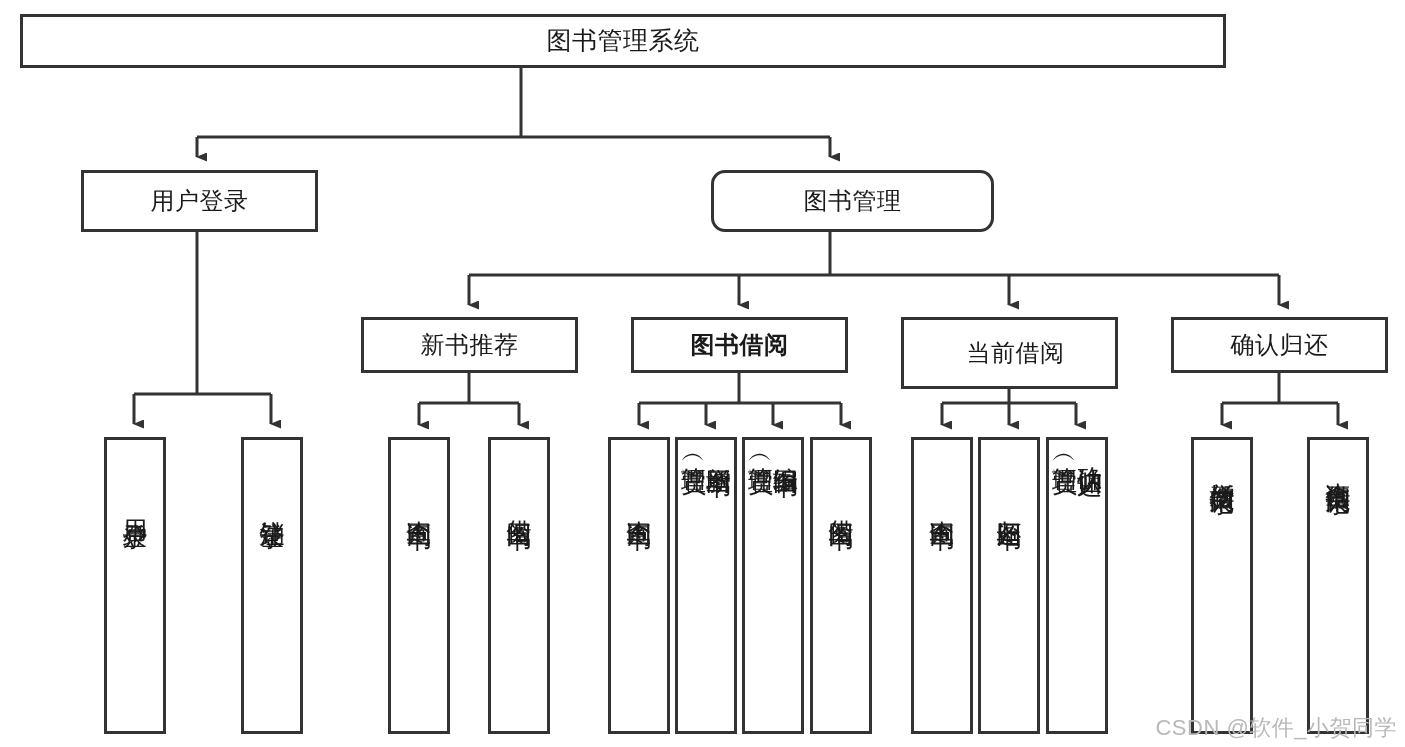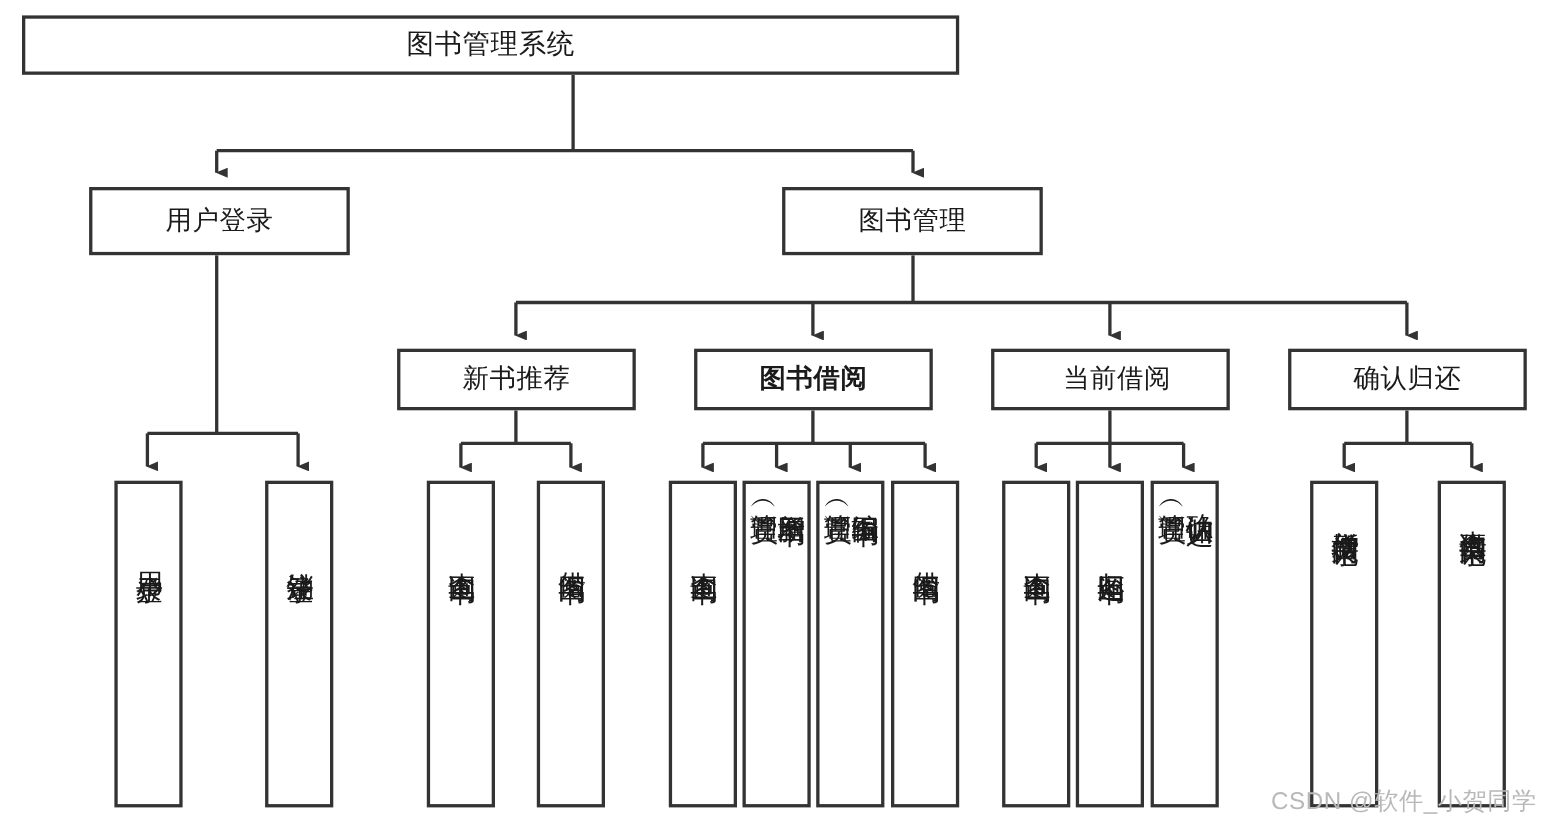--- a/index.html
+++ b/index.html
@@ -127,41 +127,41 @@
       <path d="M1009,403 L1009,425" marker-end="url(#arw)"></path>
       <path d="M1076,403 L1076,425" marker-end="url(#arw)"></path>
 
       <path d="M1279,373 L1279,403"></path>
       <path d="M1222,403 L1338,403"></path>
       <path d="M1222,403 L1222,425" marker-end="url(#arw)"></path>
       <path d="M1338,403 L1338,425" marker-end="url(#arw)"></path>
     </g>
   </svg>
 
-  <div class="node h title" style="left:20px; top:14px; width:852px; height:54px;align-items:center;">
+  <div class="node h title" style="left:20px; top:14px; width:1206px; height:54px;align-items:center;">
     <span class="lbl">图书管理系统</span>
   </div>
 
   <div class="node h" style="left:81px; top:170px; width:237px; height:62px;">
     <span class="lbl">用户登录</span>
   </div>
 
-  <div class="node h" style="left:711px; top:170px; width:237px; height:62px;">
+  <div class="node h" style="left:711px; top:170px; width:283px; height:62px;border-radius:14px;">
     <span class="lbl">图书管理</span>
   </div>
 
   <div class="node h" style="left:361px; top:317px; width:217px; height:56px;">
     <span class="lbl">新书推荐</span>
   </div>
 
   <div class="node h" style="left:631px; top:317px; width:217px; height:56px;font-weight:bold;">
     <span class="lbl">图书借阅</span>
   </div>
 
-  <div class="node h" style="left:901px; top:317px; width:217px; height:56px;padding-left:12px;">
+  <div class="node h" style="left:901px; top:317px; width:217px; height:72px;padding-left:12px;">
     <span class="lbl">当前借阅</span>
   </div>
 
   <div class="node h" style="left:1171px; top:317px; width:217px; height:56px;">
     <span class="lbl">确认归还</span>
   </div>
 
   <div class="node v" style="left:104px; top:437px; width:62px; height:297px; padding-top:60px;">
     <span class="lbl">用户登录</span>
   </div>

